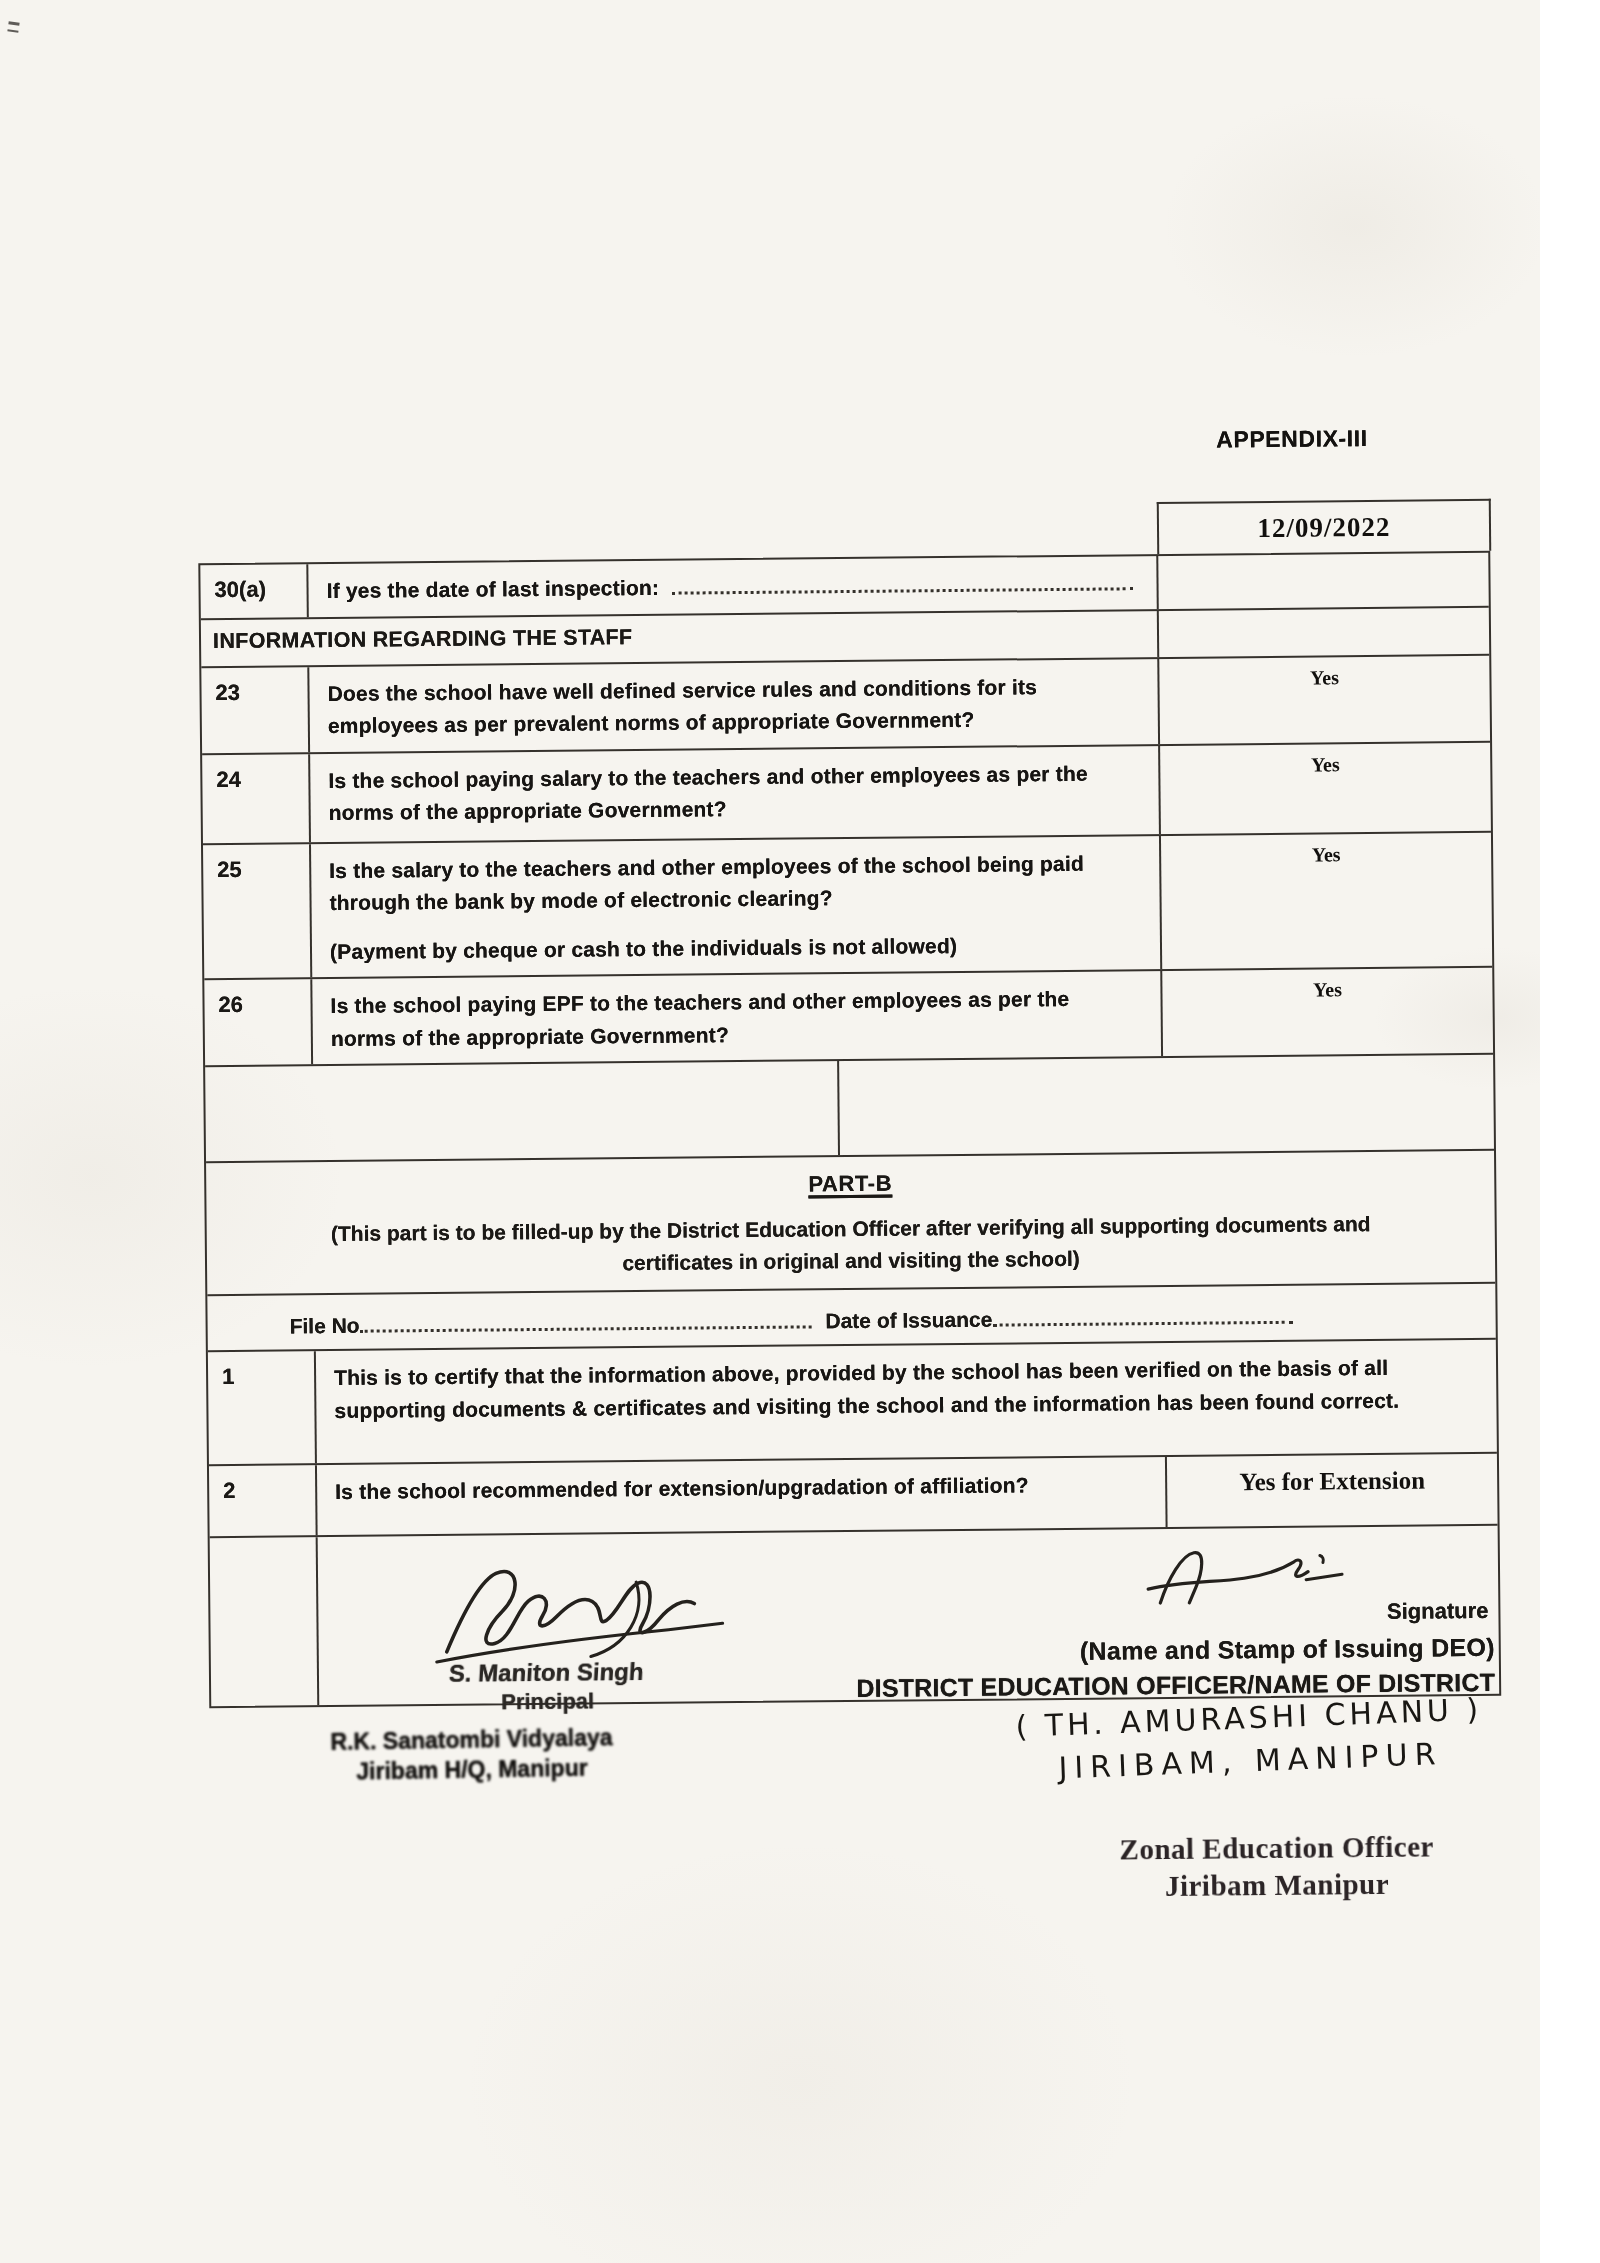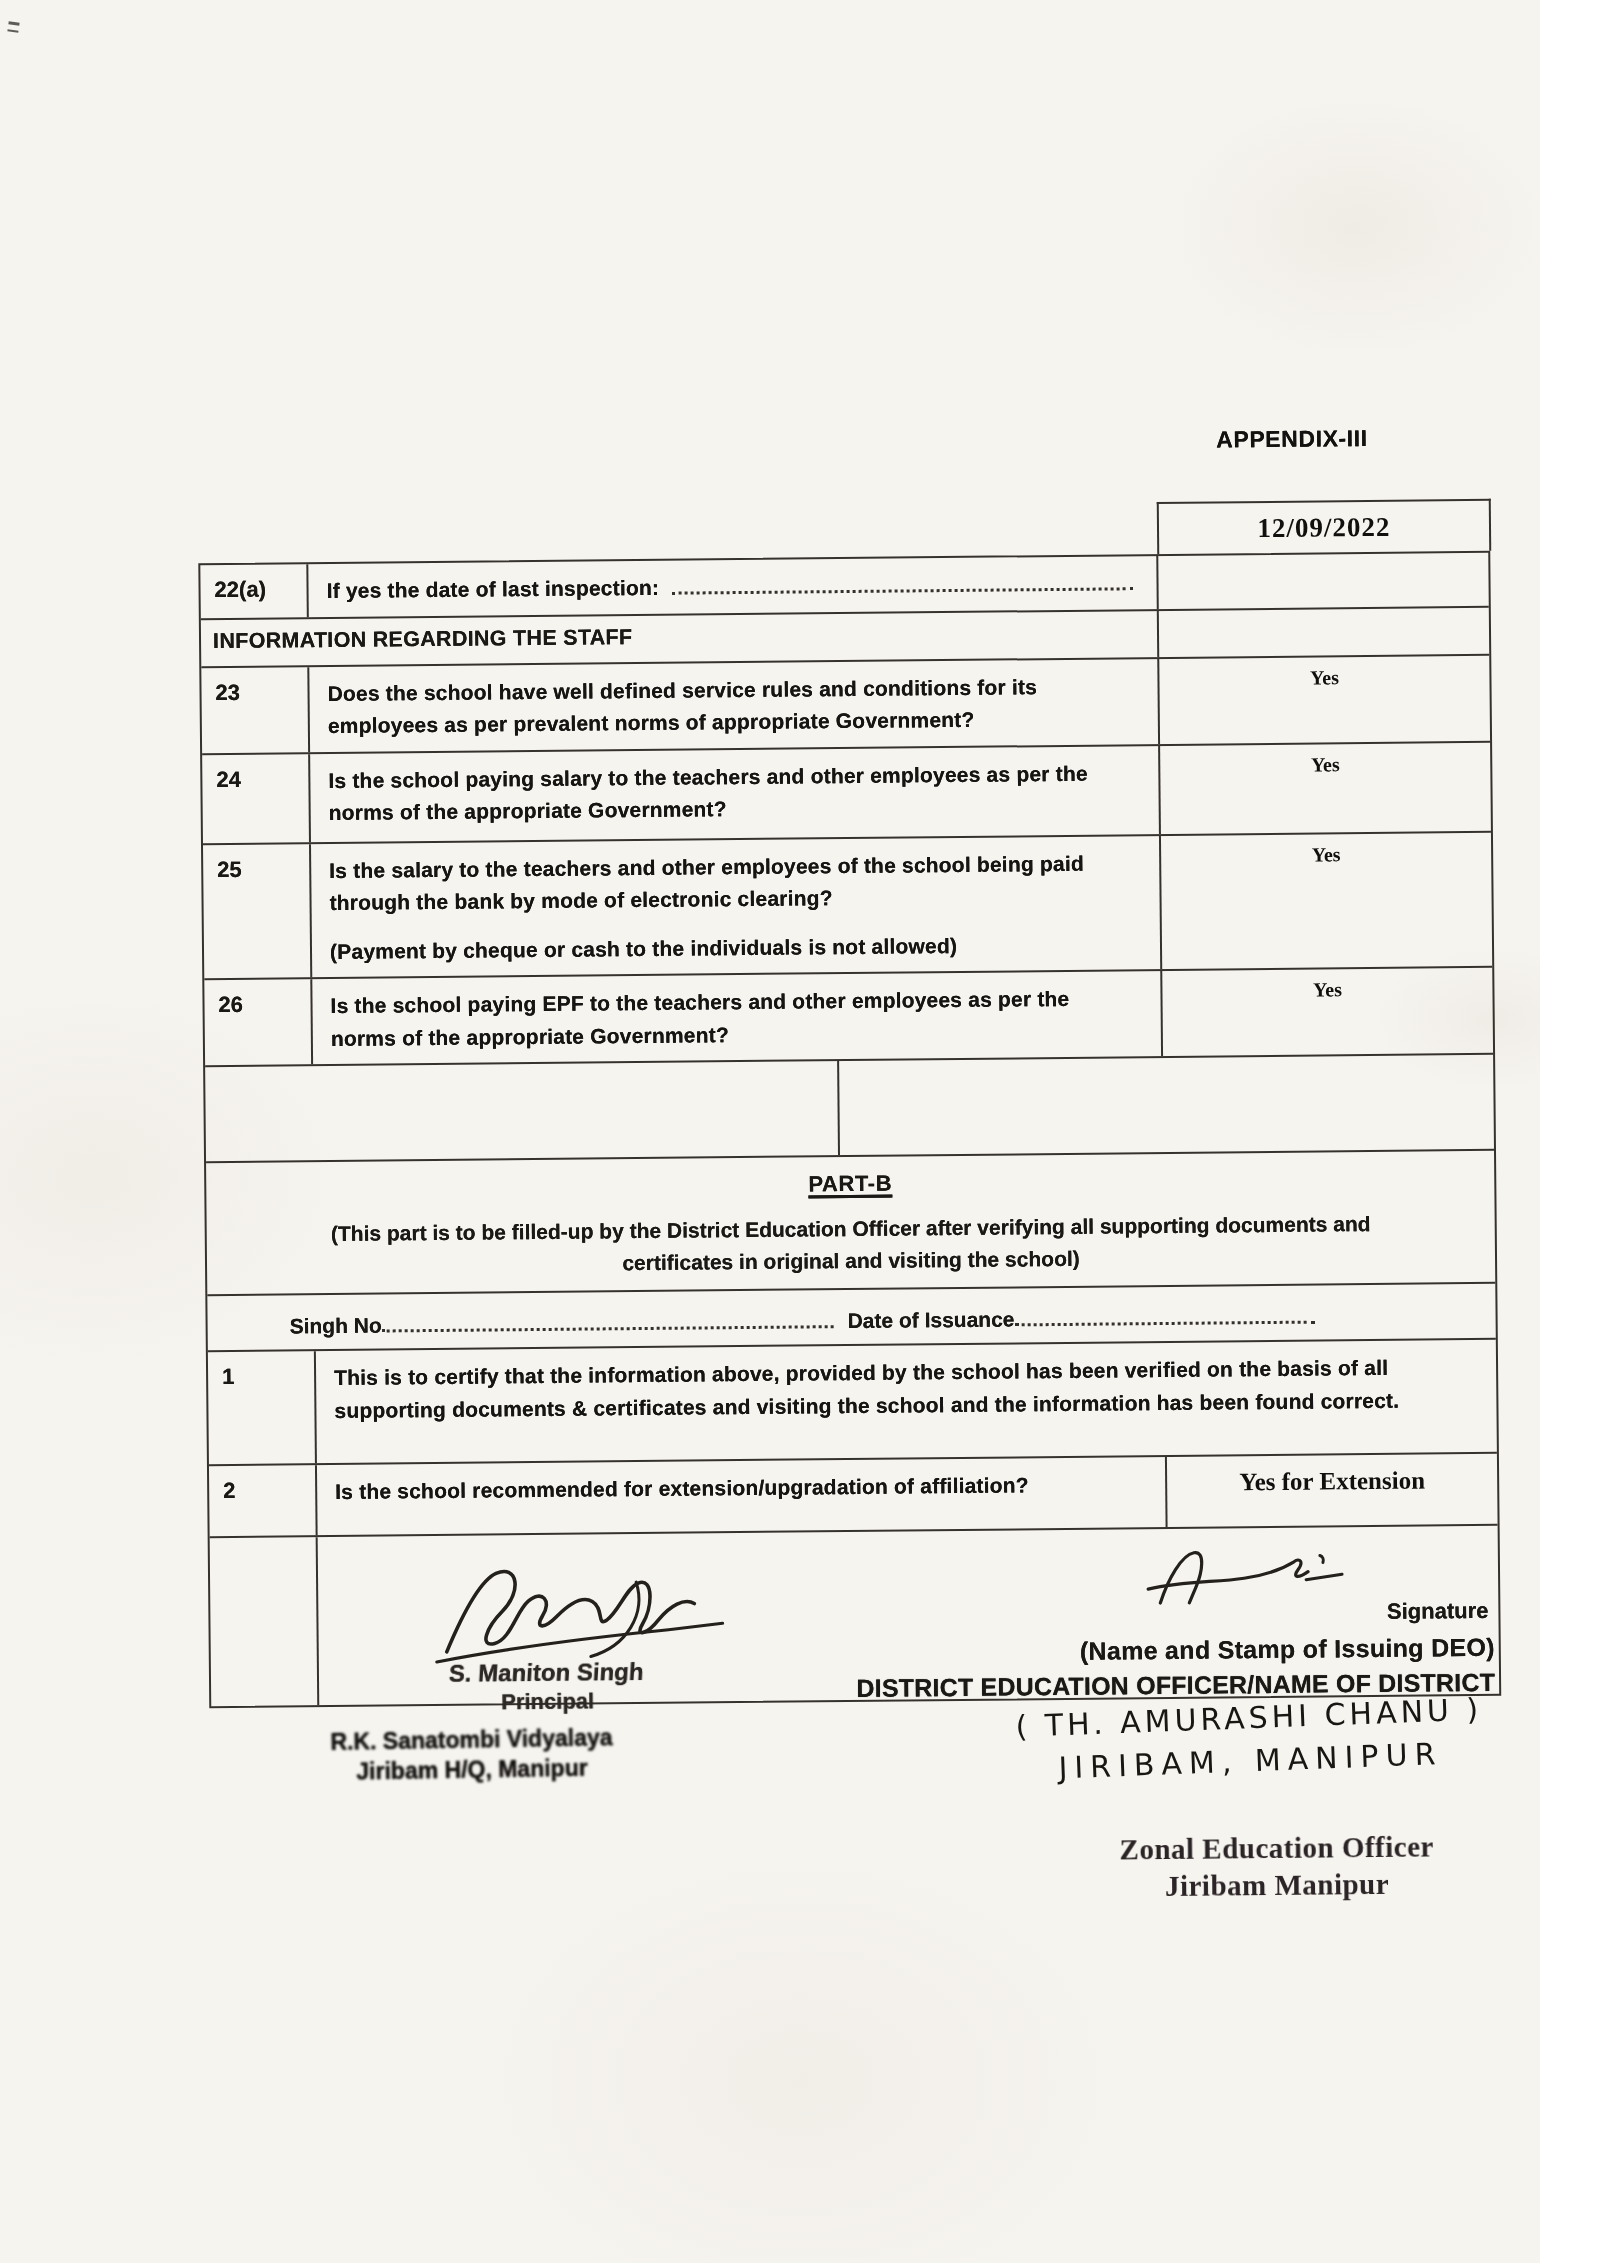--- a/index.html
+++ b/index.html
@@ -92,21 +92,21 @@
 
     <div class="appendix">APPENDIX-III</div>
 
     <div class="doc">
 
       <div class="datecell">12/09/2022</div>
 
       <div class="tbl">
 
         <div class="row" style="min-height:52px">
-          <div class="c1">22(a)</div>
+          <div class="c1">30(a)</div>
           <div class="c2">
             <div class="qline">
               <span class="q">If yes the date of last inspection:</span>
               <span class="leader"></span>
             </div>
           </div>
           <div class="c3"></div>
         </div>
 
         <div class="row" style="min-height:46px">
@@ -161,21 +161,21 @@
           <div class="ec1"></div>
           <div class="ec2"></div>
         </div>
 
         <div class="row row-partb">
           <div class="partb-title">PART-B</div>
           <div class="partb-sub">(This part is to be filled-up by the District Education Officer after verifying all supporting documents and certificates in original and visiting the school)</div>
         </div>
 
         <div class="row row-file">
-          <span>Singh No</span><span class="leader-fixed" style="width:452px"></span>
+          <span>File No</span><span class="leader-fixed" style="width:452px"></span>
           <span style="margin-left:8px">Date of Issuance</span><span class="leader-fixed" style="width:300px"></span>
         </div>
 
         <div class="row" style="min-height:112px">
           <div class="c1">1</div>
           <div class="c2">
             <span class="q">This is to certify that the information above, provided by the school has been verified on the basis of all supporting documents &amp; certificates and visiting the school and the information has been found correct.</span>
           </div>
         </div>
 

